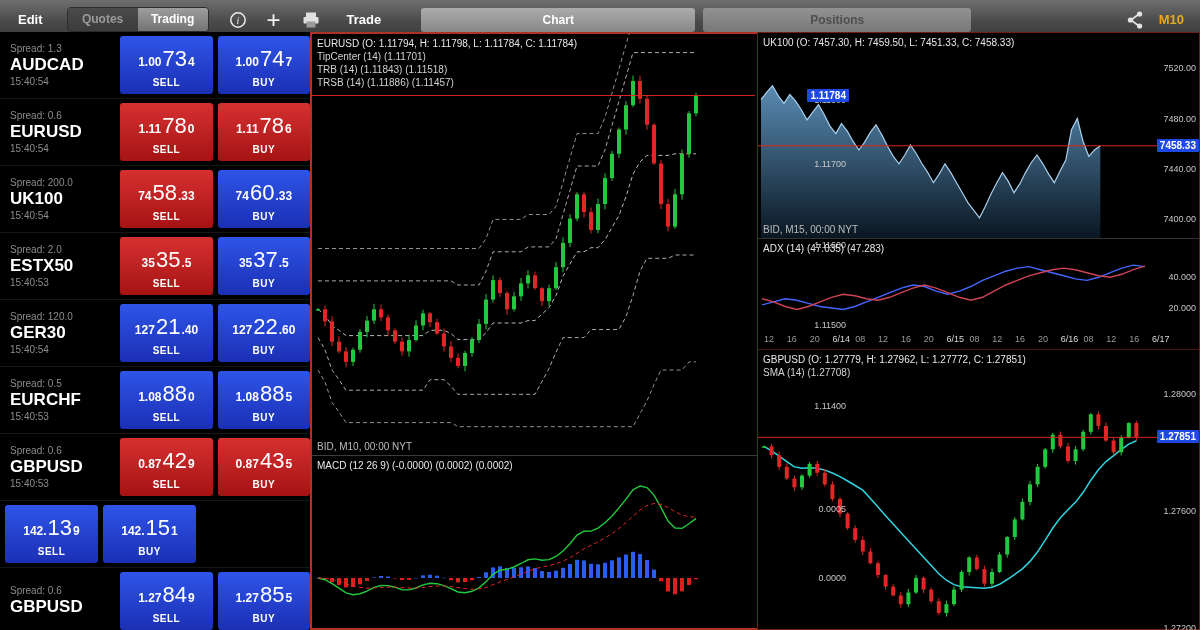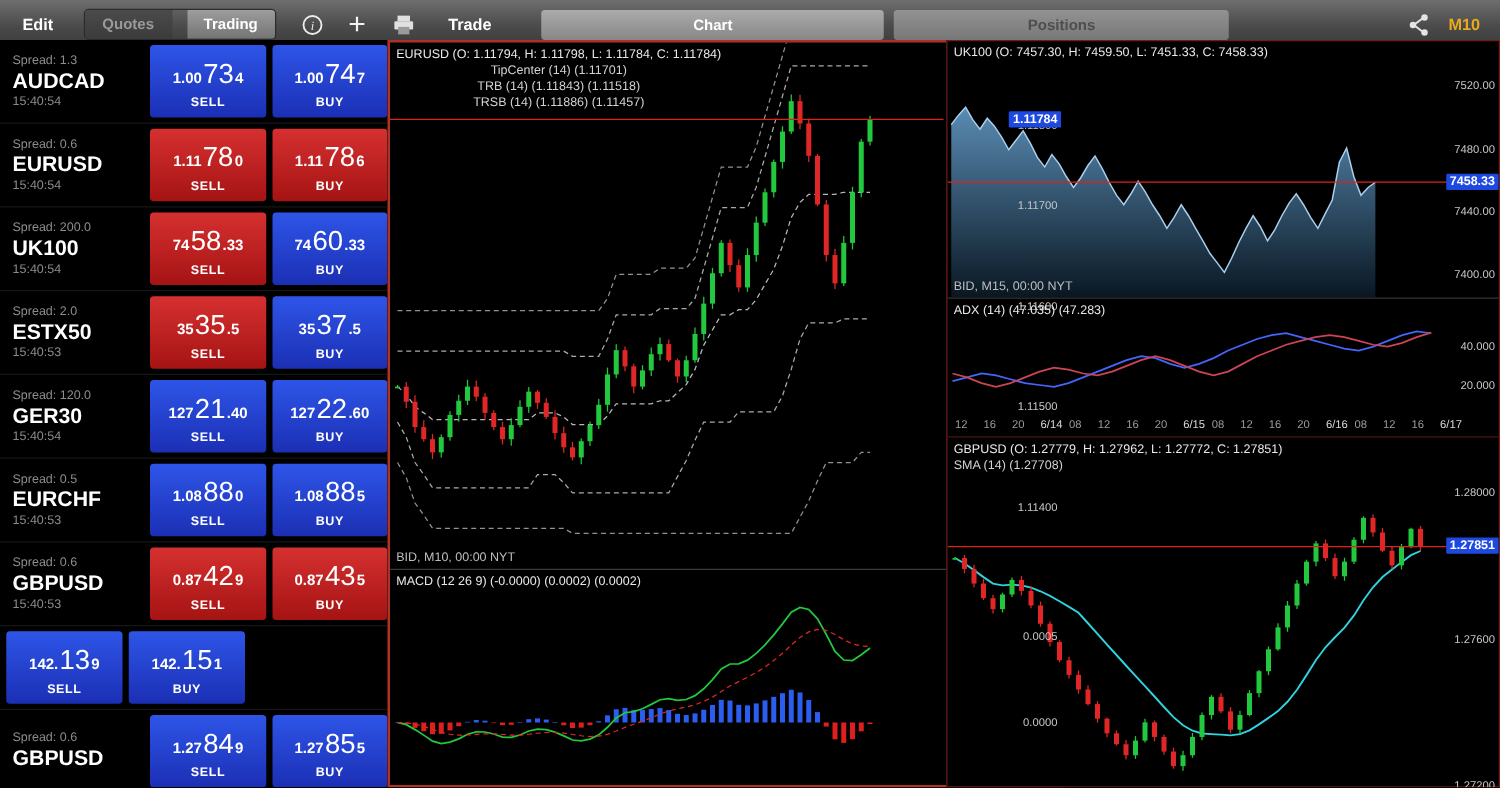--- a/index.html
+++ b/index.html
@@ -4,21 +4,21 @@
 <style>
   html,body{margin:0;padding:0;background:#000;width:1200px;height:630px;overflow:hidden;
     font-family:"Liberation Sans",sans-serif;}
   .app{position:relative;width:1200px;height:630px;background:#000;overflow:hidden;}
 
   
   .topbar{position:absolute;top:0;left:0;width:1200px;height:40px;box-sizing:border-box;
     background:linear-gradient(#6e6e6e,#4a4a4a 55%,#3a3a3a);border-bottom:1px solid #1d1d1d;
     display:flex;align-items:center;}
   .tb-edit{color:#fff;font-size:13px;font-weight:bold;margin-left:18px;cursor:default;}
-  .seg{display:flex;margin-left:24px;border:1px solid #2c2c2c;border-radius:4px;overflow:hidden;gap:12px;}
+  .seg{display:flex;margin-left:24px;border:1px solid #2c2c2c;border-radius:4px;overflow:hidden;}
   .seg-btn{width:70px;height:23px;line-height:23px;text-align:center;font-size:12px;font-weight:bold;
     color:#9a9a9a;background:linear-gradient(#4b4b4b,#3b3b3b);}
   .seg-btn.active{color:#fff;background:linear-gradient(#9d9d9d,#747474);}
   .tb-icon{margin-left:20px;display:flex;align-items:center;}
   .tb-plus{margin-left:20px;color:#f2f2f2;font-size:24px;font-weight:300;line-height:20px;}
   .tb-trade{color:#fff;font-size:13px;font-weight:bold;margin-left:26px;}
   .tab{height:24px;line-height:24px;text-align:center;font-size:12px;font-weight:bold;border-radius:3px;}
   .tab-chart{width:274px;margin-left:40px;color:#fff;background:linear-gradient(#ababab,#878787);}
   .tab-positions{width:268px;margin-left:8px;color:#4e4e4e;background:linear-gradient(#929292,#787878);}
   .tb-share{margin-left:auto;}
@@ -35,21 +35,21 @@
     align-items:center;justify-content:center;color:#fff;cursor:pointer;}
   .qbtn.blue{background:linear-gradient(#2e55e8,#1b2fb4);}
   .qbtn.red{background:linear-gradient(#d63030,#a51313);}
   .price{display:flex;align-items:baseline;}
   .price .pre,.price .post{font-size:12px;font-weight:bold;}
   .price .big{font-size:22px;font-weight:normal;line-height:22px;margin:6px 1px;}
   .side{font-size:10px;font-weight:bold;letter-spacing:.5px;margin-top:1px;}
 
   
   .lgroup{position:absolute;left:310px;top:32px;width:541px;height:598px;box-sizing:border-box;
-    border:2px solid #b03226;background:#000;text-align:center;}
+    border:2px solid #b03226;background:#000;}
   .rgroup{position:absolute;left:757px;top:32px;width:443px;height:598px;box-sizing:border-box;
     border:1px solid #6e1e16;background:#000;}
   .pane{position:absolute;left:0;right:0;overflow:hidden;}
   #pane-eur{top:0;height:421px;}
   #pane-macd{top:421px;height:173px;border-top:1px solid #3c3c3c;}
   #pane-uk{top:0;height:205px;}
   #pane-adx{top:205px;height:93px;border-top:1px solid #343434;}
   #pane-tl{top:298px;height:18px;}
   #pane-gbp{top:316px;height:280px;border-top:1px solid #4a1510;}
   svg.plot{position:absolute;top:0;left:0;}

